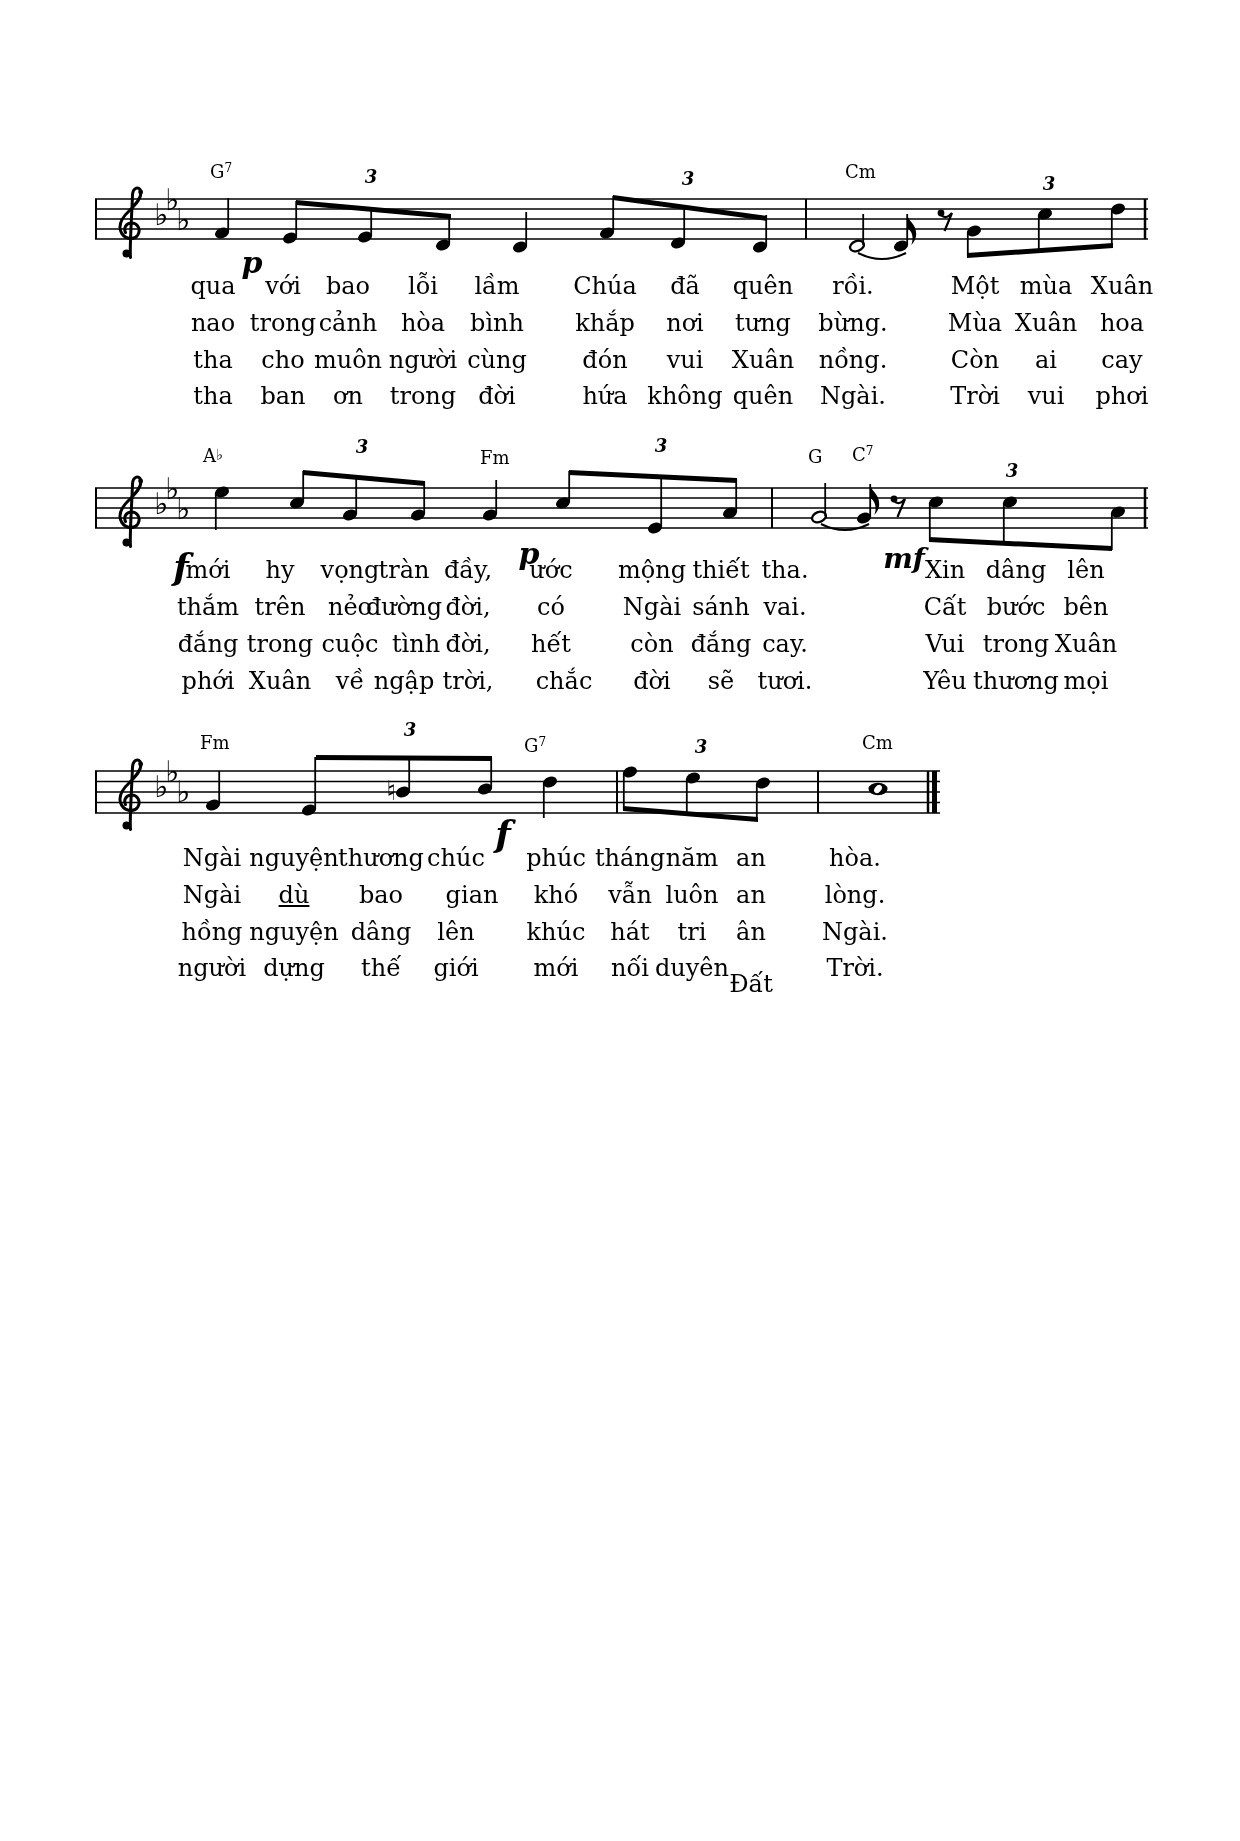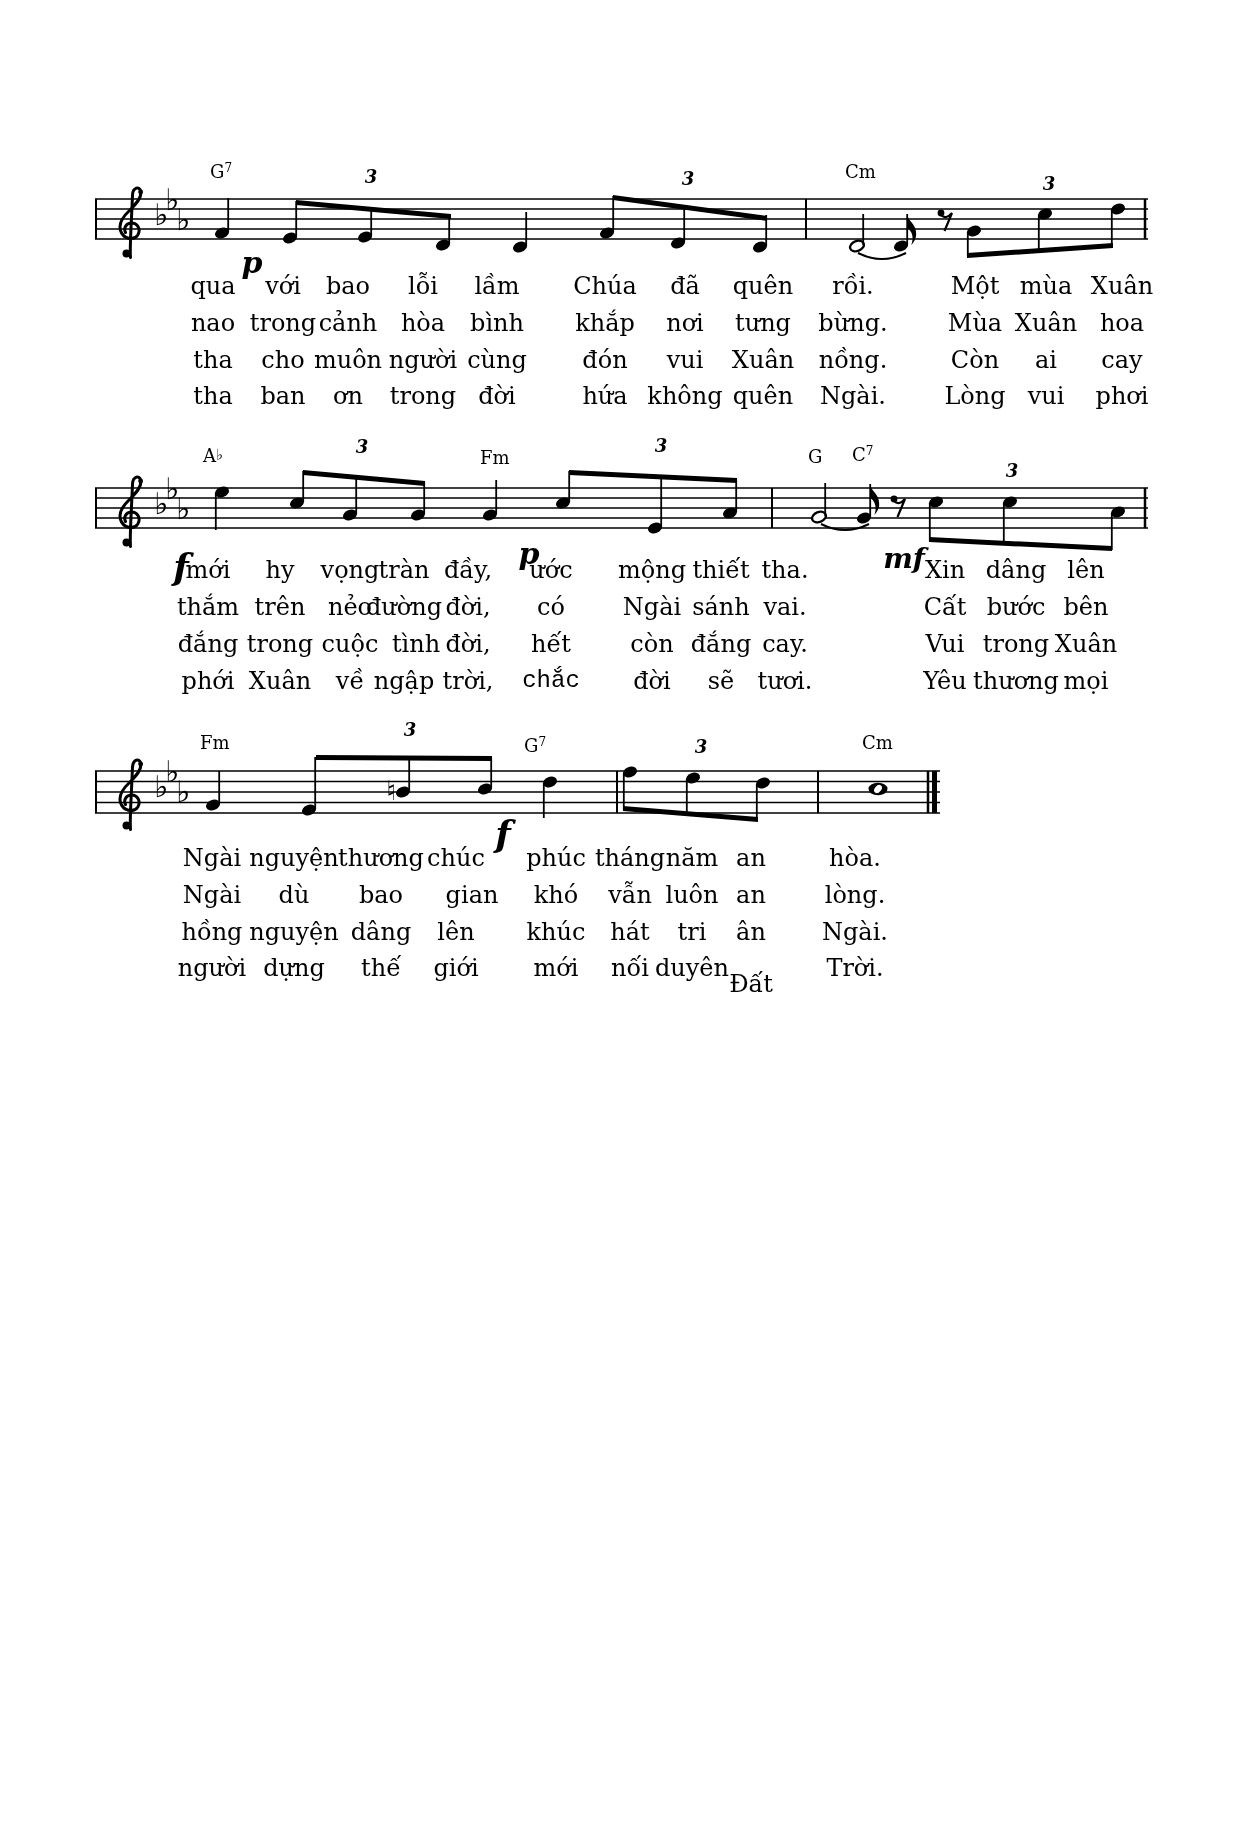--- a/index.html
+++ b/index.html
@@ -286,21 +286,21 @@
       <span class="txt lyric" style="left: 1122px; top: 372px;">cay</span>
       <span class="txt lyric" style="left: 213px; top: 408px;">tha</span>
       <span class="txt lyric" style="left: 283px; top: 408px;">ban</span>
       <span class="txt lyric" style="left: 348px; top: 408px;">ơn</span>
       <span class="txt lyric" style="left: 423px; top: 408px;">trong</span>
       <span class="txt lyric" style="left: 497px; top: 408px;">đời</span>
       <span class="txt lyric" style="left: 605px; top: 408px;">hứa</span>
       <span class="txt lyric" style="left: 685px; top: 408px;">không</span>
       <span class="txt lyric" style="left: 763px; top: 408px;">quên</span>
       <span class="txt lyric" style="left: 853px; top: 408px;">Ngài.</span>
-      <span class="txt lyric" style="left: 975px; top: 408px;">Lòng</span>
+      <span class="txt lyric" style="left: 975px; top: 408px;">Trời</span>
       <span class="txt lyric" style="left: 1046px; top: 408px;">vui</span>
       <span class="txt lyric" style="left: 1122px; top: 408px;">phơi</span>
       <span class="txt chord" style="left: 203px; top: 465px;">A<span class="acc">♭</span></span>
       <span class="txt chord" style="left: 480px; top: 467px;">Fm</span>
       <span class="txt chord" style="left: 808px; top: 466px;">G</span>
       <span class="txt chord" style="left: 852px; top: 464px;">C<sup>7</sup></span>
       <span class="txt triplet" style="left: 362px; top: 456px;">3</span>
       <span class="txt triplet" style="left: 661px; top: 455px;">3</span>
       <span class="txt triplet" style="left: 1012px; top: 480px;">3</span>
       <span class="txt dyn dyn-f" style="left: 181px; top: 584px;">f</span>
@@ -340,21 +340,21 @@
       <span class="txt lyric" style="left: 721px; top: 656px;">đắng</span>
       <span class="txt lyric" style="left: 785px; top: 656px;">cay.</span>
       <span class="txt lyric" style="left: 945px; top: 656px;">Vui</span>
       <span class="txt lyric" style="left: 1016px; top: 656px;">trong</span>
       <span class="txt lyric" style="left: 1086px; top: 656px;">Xuân</span>
       <span class="txt lyric" style="left: 208px; top: 693px;">phới</span>
       <span class="txt lyric" style="left: 280px; top: 693px;">Xuân</span>
       <span class="txt lyric" style="left: 350px; top: 693px;">về</span>
       <span class="txt lyric" style="left: 404px; top: 693px;">ngập</span>
       <span class="txt lyric" style="left: 468px; top: 693px;">trời,</span>
-      <span class="txt lyric" style="left: 551px; top: 693px; font-family: Liberation Mono, monospace;">chắc</span>
+      <span class="txt lyric" style="left: 564px; top: 693px;">chắc</span>
       <span class="txt lyric" style="left: 652px; top: 693px;">đời</span>
       <span class="txt lyric" style="left: 721px; top: 693px;">sẽ</span>
       <span class="txt lyric" style="left: 785px; top: 693px;">tươi.</span>
       <span class="txt lyric" style="left: 945px; top: 693px;">Yêu</span>
       <span class="txt lyric" style="left: 1016px; top: 693px;">thương</span>
       <span class="txt lyric" style="left: 1086px; top: 693px;">mọi</span>
       <span class="txt chord" style="left: 200px; top: 752px;">Fm</span>
       <span class="txt chord" style="left: 524px; top: 755px;">G<sup>7</sup></span>
       <span class="txt chord" style="left: 862px; top: 752px;">Cm</span>
       <span class="txt triplet" style="left: 410px; top: 739px;">3</span>
@@ -363,21 +363,21 @@
       <span class="txt lyric" style="left: 212px; top: 870px;">Ngài</span>
       <span class="txt lyric" style="left: 294px; top: 870px;">nguyện</span>
       <span class="txt lyric" style="left: 381px; top: 870px;">thương</span>
       <span class="txt lyric" style="left: 456px; top: 870px;">chúc</span>
       <span class="txt lyric" style="left: 556px; top: 870px;">phúc</span>
       <span class="txt lyric" style="left: 630px; top: 870px;">tháng</span>
       <span class="txt lyric" style="left: 692px; top: 870px;">năm</span>
       <span class="txt lyric" style="left: 751px; top: 870px;">an</span>
       <span class="txt lyric" style="left: 855px; top: 870px;">hòa.</span>
       <span class="txt lyric" style="left: 212px; top: 907px;">Ngài</span>
-      <span class="txt lyric" style="left: 294px; top: 907px;">dù</span>
+      <span class="txt lyric" style="left: 294px; top: 907px; text-decoration: underline;">dù</span>
       <span class="txt lyric" style="left: 381px; top: 907px;">bao</span>
       <span class="txt lyric" style="left: 472px; top: 907px;">gian</span>
       <span class="txt lyric" style="left: 556px; top: 907px;">khó</span>
       <span class="txt lyric" style="left: 630px; top: 907px;">vẫn</span>
       <span class="txt lyric" style="left: 692px; top: 907px;">luôn</span>
       <span class="txt lyric" style="left: 751px; top: 907px;">an</span>
       <span class="txt lyric" style="left: 855px; top: 907px;">lòng.</span>
       <span class="txt lyric" style="left: 212px; top: 944px;">hồng</span>
       <span class="txt lyric" style="left: 294px; top: 944px;">nguyện</span>
       <span class="txt lyric" style="left: 381px; top: 944px;">dâng</span>

